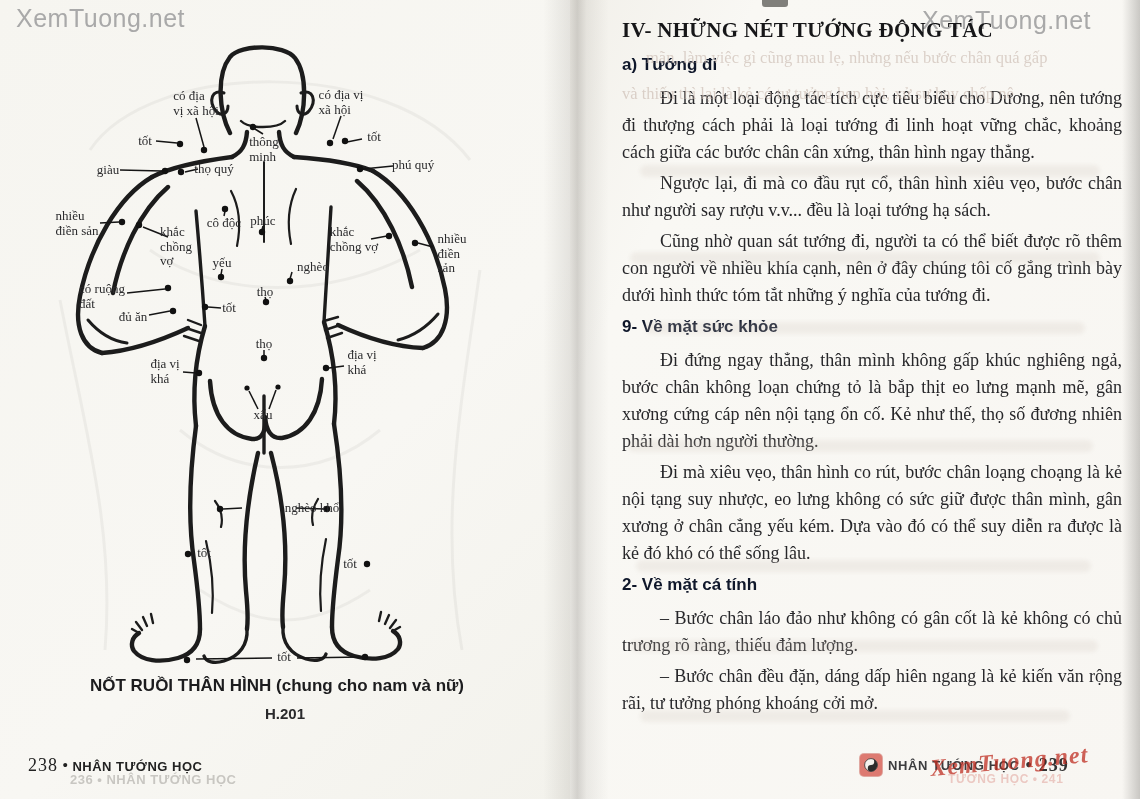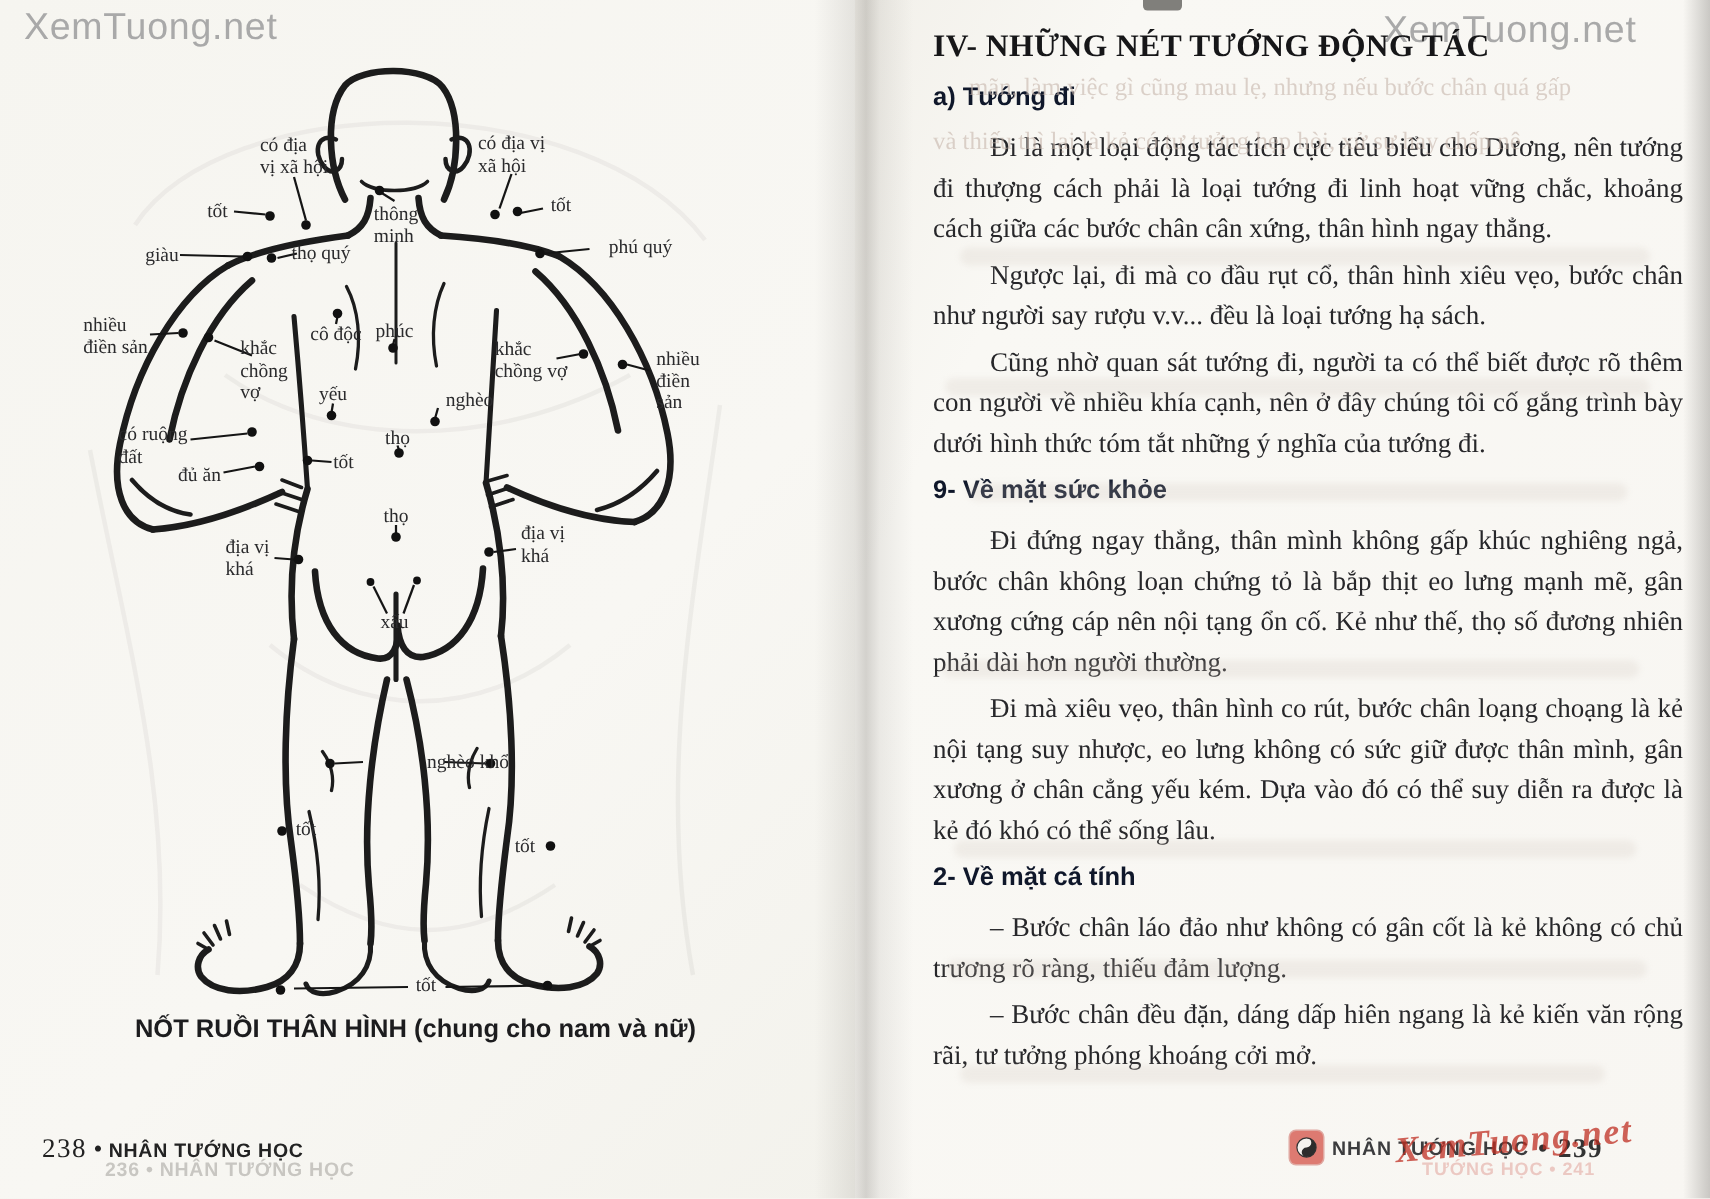--- a/index.html
+++ b/index.html
@@ -207,21 +207,21 @@
       <div class="fig-label" style="left: 196px; top: 104px;">có địa
 vị xã hội</div>
       <div class="fig-label" style="left: 341px; top: 103px;">có địa vị
 xã hội</div>
       <div class="fig-label" style="left: 145px; top: 141px;">tốt</div>
       <div class="fig-label" style="left: 374px; top: 137px;">tốt</div>
       <div class="fig-label" style="left: 264px; top: 150px;">thông
 minh</div>
       <div class="fig-label" style="left: 108px; top: 170px;">giàu</div>
       <div class="fig-label" style="left: 214px; top: 169px;">thọ quý</div>
-      <div class="fig-label" style="left: 413px; top: 165px; margin-left: 14px;">phú quý</div>
+      <div class="fig-label" style="left: 413px; top: 165px;">phú quý</div>
       <div class="fig-label" style="left: 77px; top: 224px;">nhiều
 điền sản</div>
       <div class="fig-label" style="left: 176px; top: 247px;">khắc
 chồng
 vợ</div>
       <div class="fig-label" style="left: 224px; top: 223px;">cô độc</div>
       <div class="fig-label" style="left: 263px; top: 221px;">phúc</div>
       <div class="fig-label" style="left: 222px; top: 263px;">yếu</div>
       <div class="fig-label" style="left: 293px; top: 267px; margin-left: 20px;">nghèo</div>
       <div class="fig-label" style="left: 354px; top: 240px;">khắc
@@ -240,20 +240,21 @@
       <div class="fig-label" style="left: 362px; top: 363px;">địa vị
 khá</div>
       <div class="fig-label" style="left: 263px; top: 415px;">xấu</div>
       <div class="fig-label" style="left: 268px; top: 508px; margin-left: 44px;">nghèo khổ</div>
       <div class="fig-label" style="left: 204px; top: 553px;">tốt</div>
       <div class="fig-label" style="left: 350px; top: 564px;">tốt</div>
       <div class="fig-label" style="left: 284px; top: 657px;">tốt</div>
     </div>
 
   <div id="caption">NỐT RUỒI THÂN HÌNH (chung cho nam và nữ)</div>
+  <div id="caption-fig">H.201</div>
 
   <div id="left-footer">
     <span class="pnum">238</span>
     <span>•</span>
     <span class="ftitle">NHÂN TƯỚNG HỌC</span>
   </div>
   <div id="left-footer-ghost">236 • NHÂN TƯỚNG HỌC</div>
 </div>
 
 <div class="page" id="right-page">

